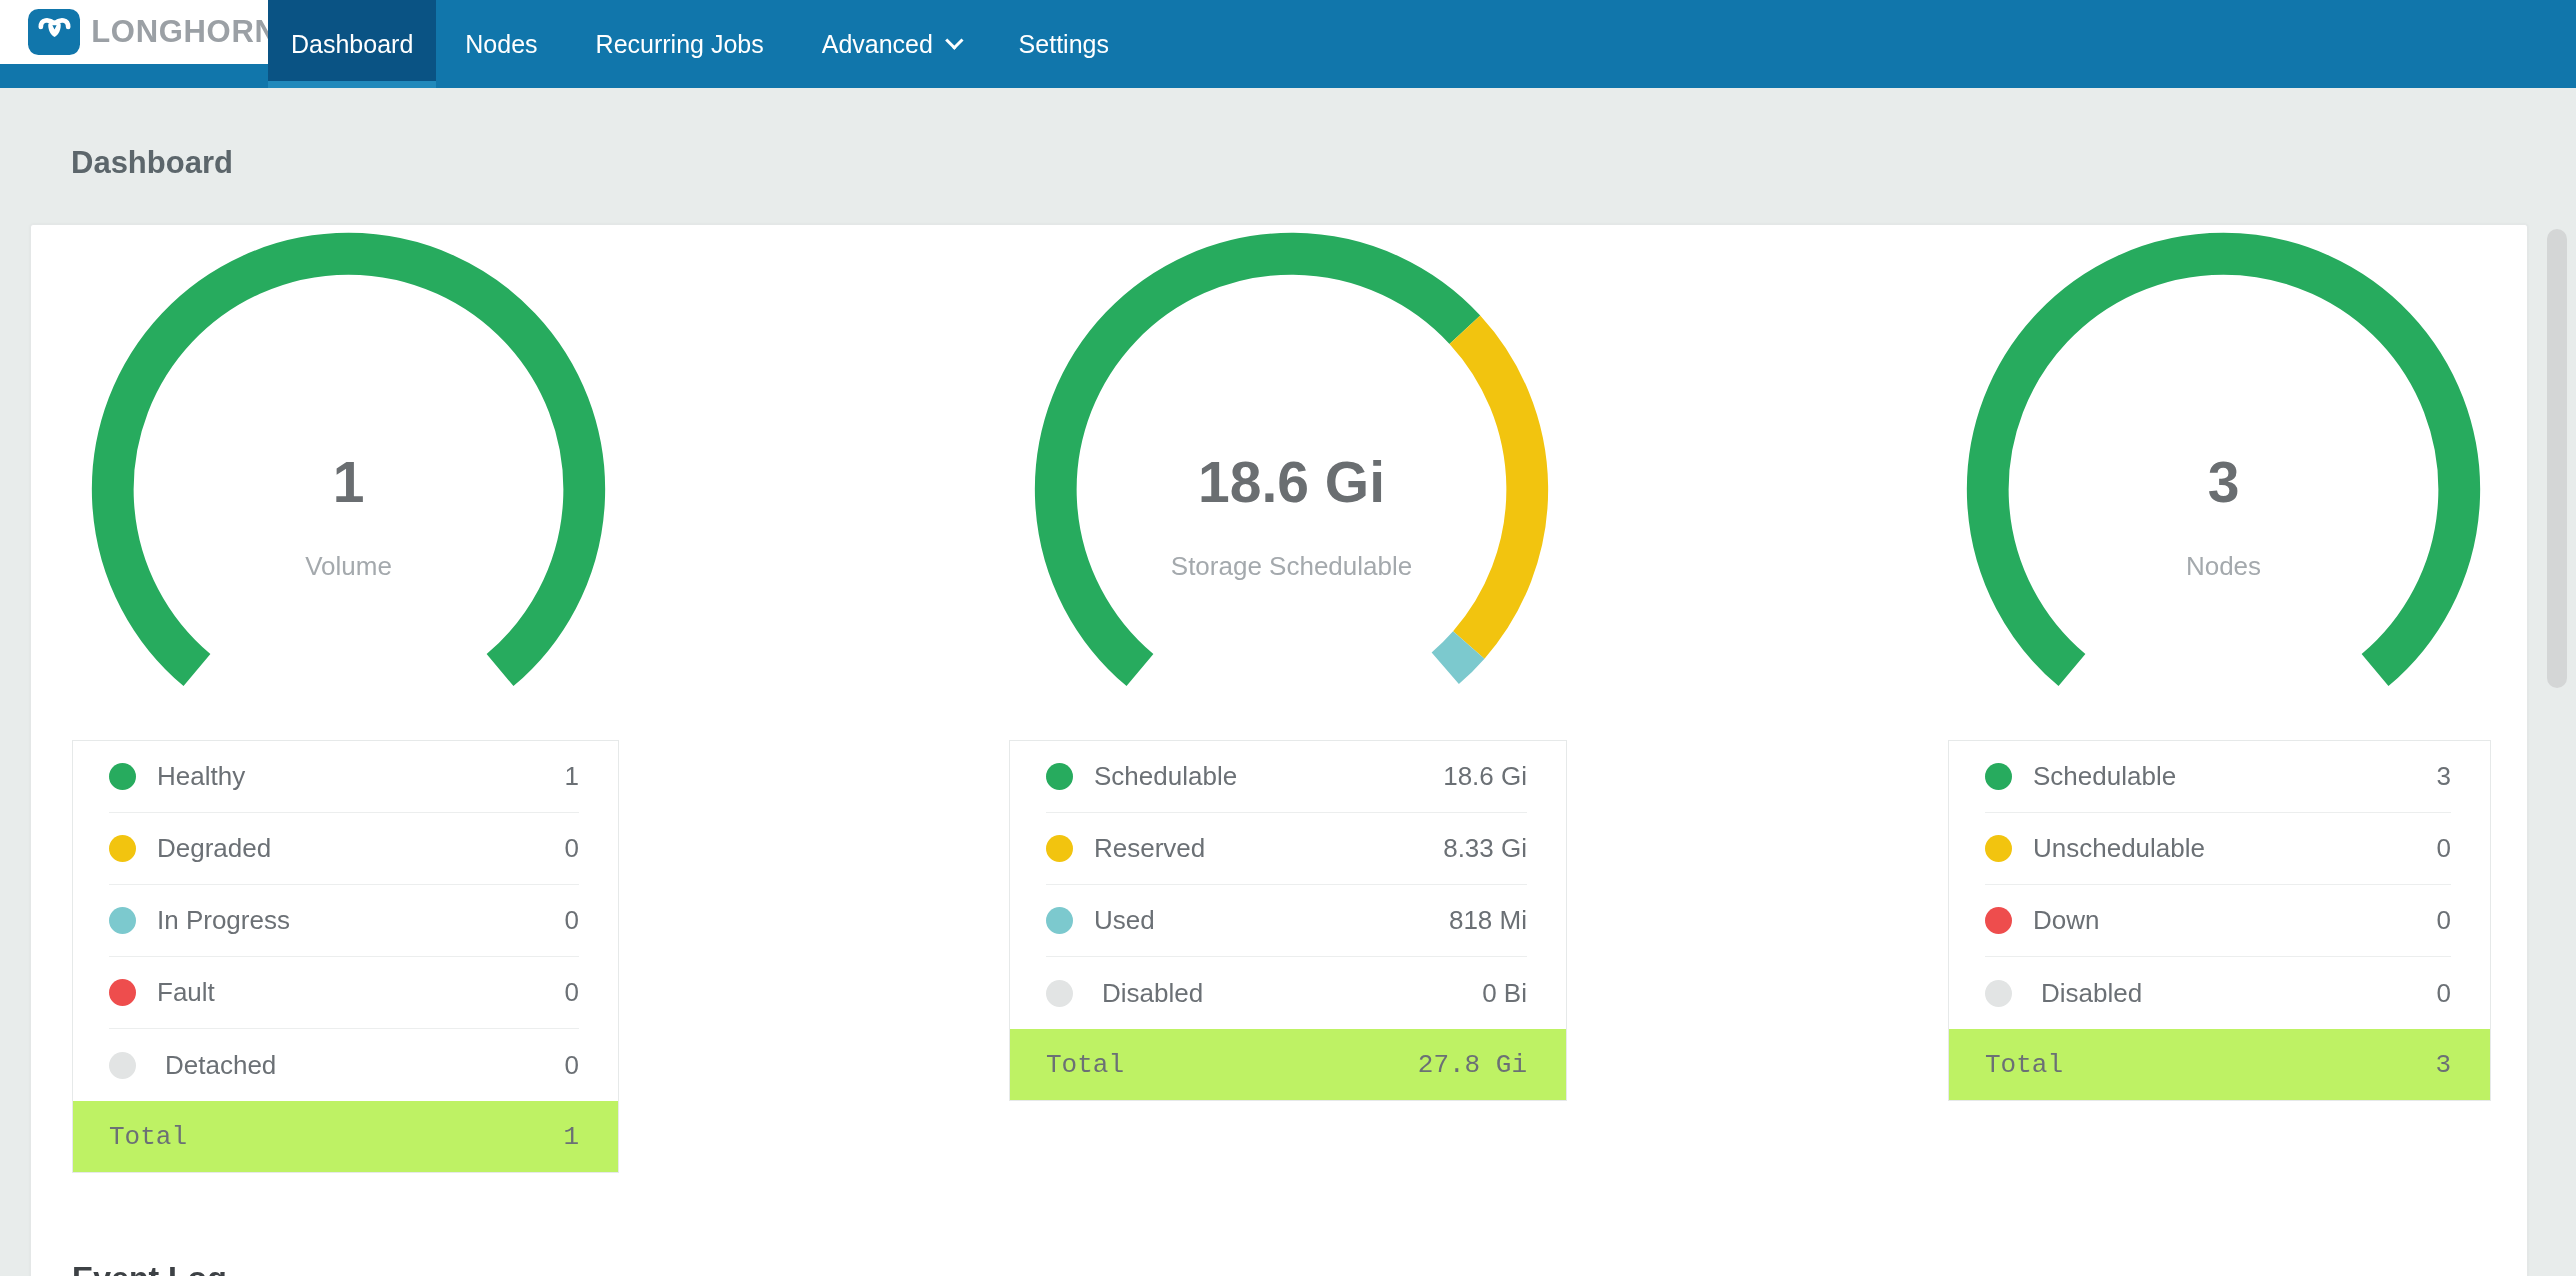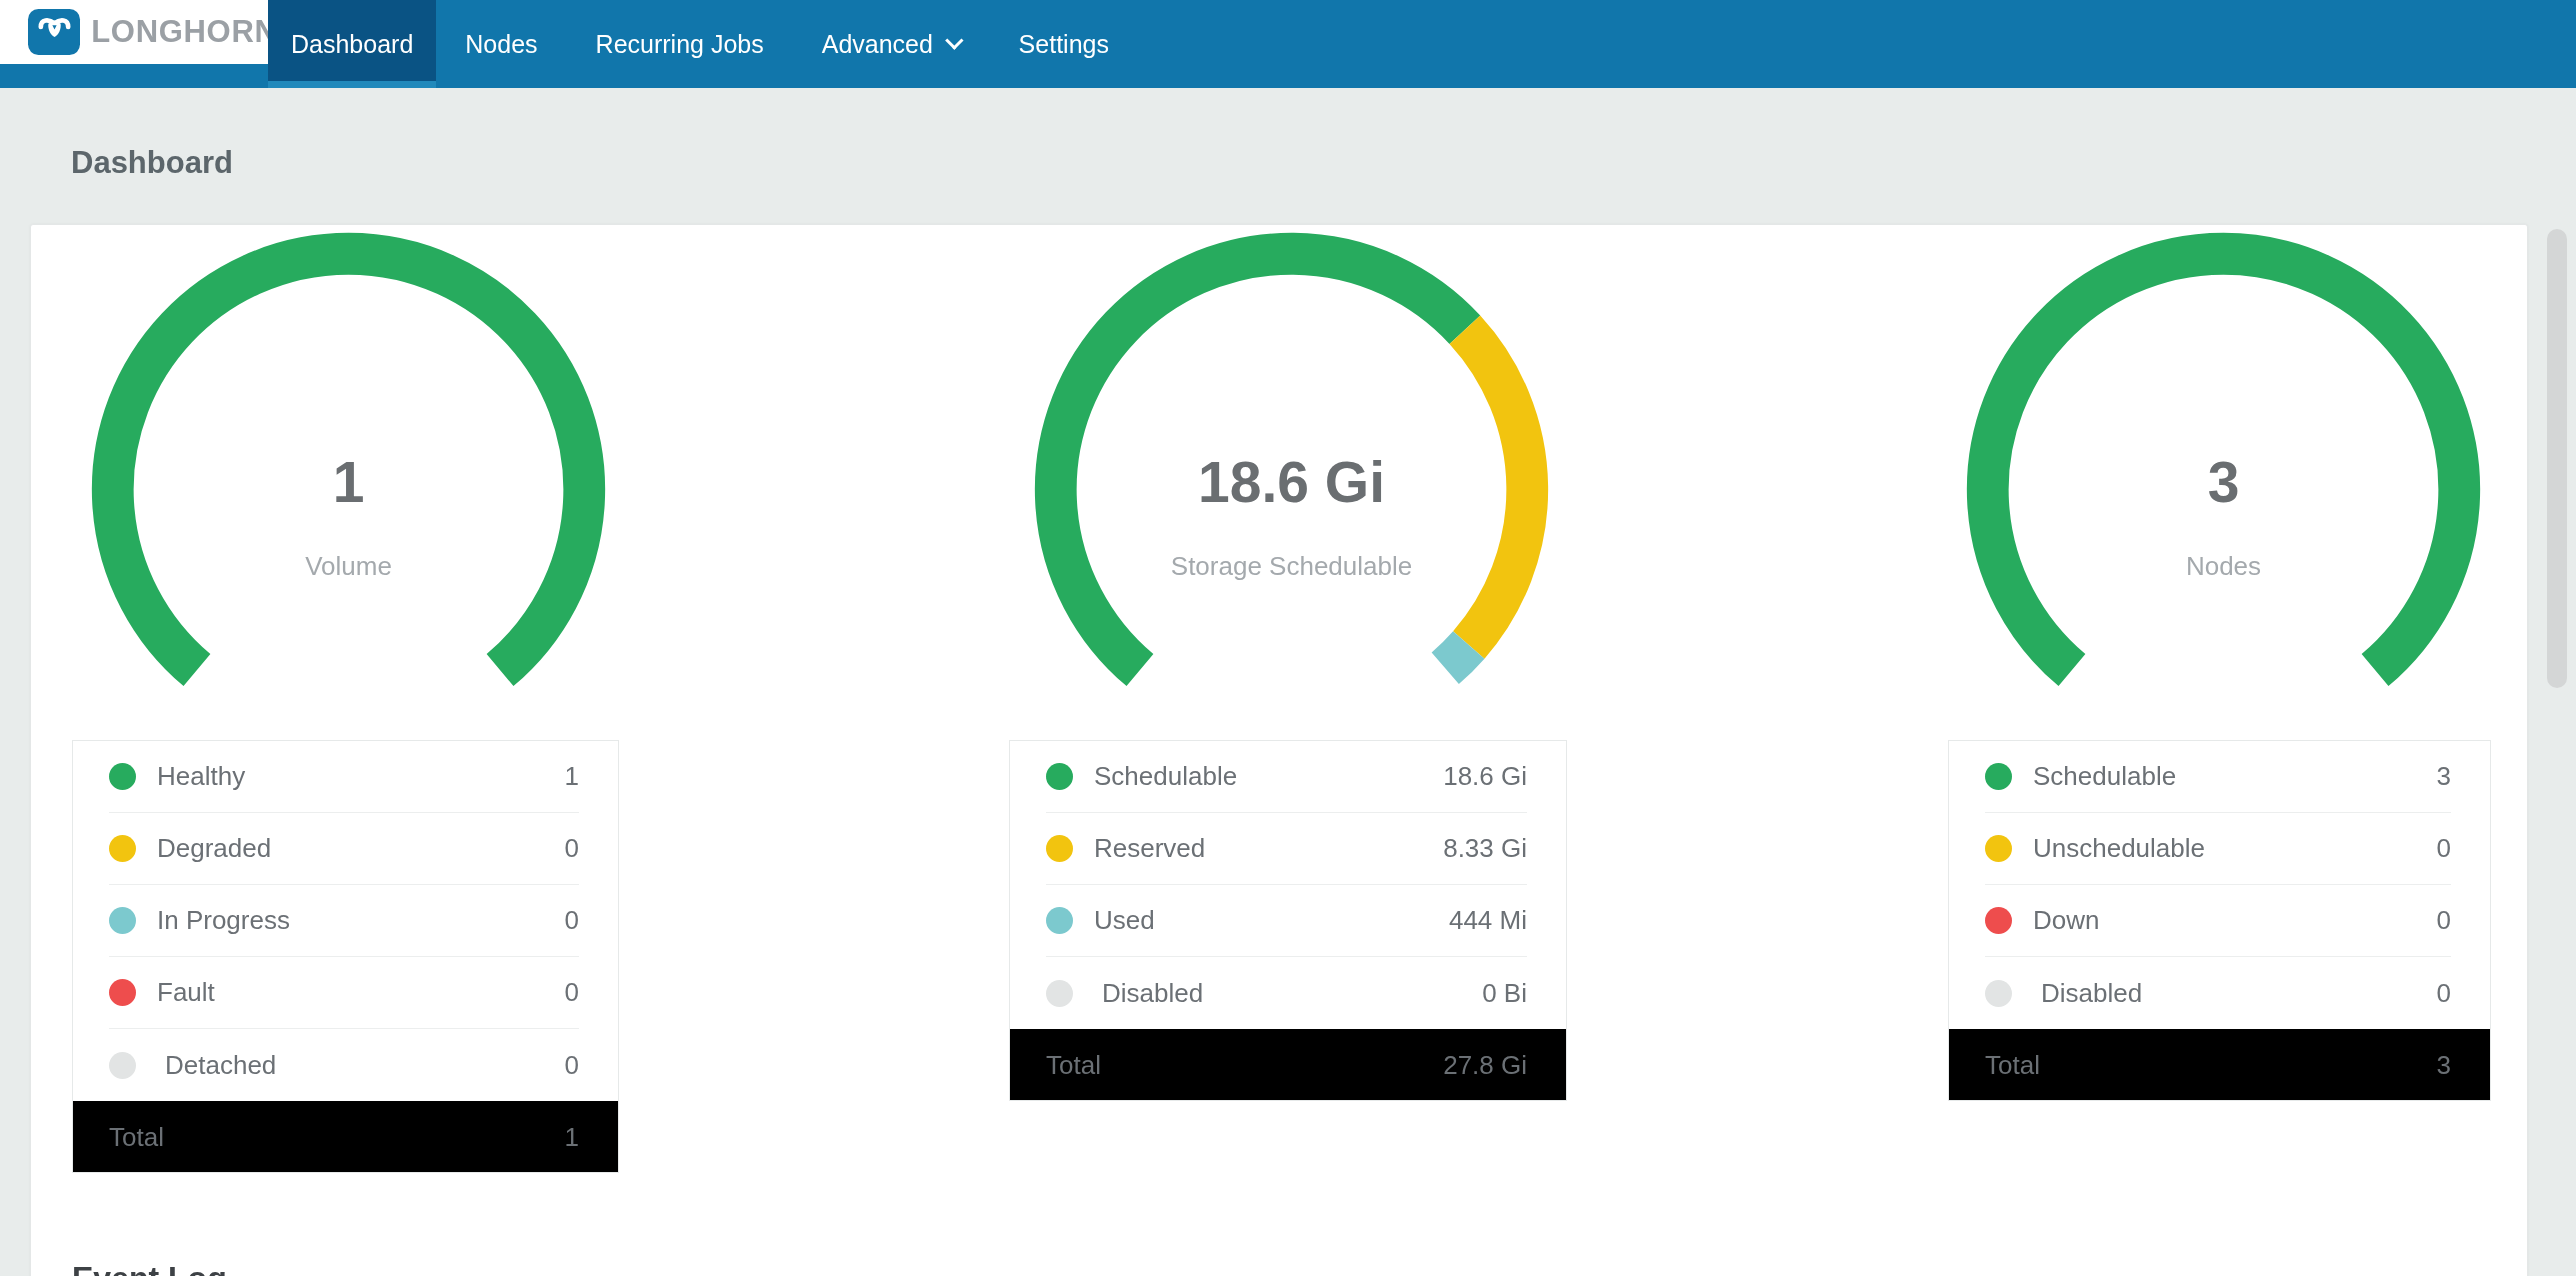--- a/index.html
+++ b/index.html
@@ -41,22 +41,22 @@
     border-radius:0; overflow:hidden; }
   .legend1 { left:41px;  width:547px; height:433px; }
   .legend2 { left:978px; width:558px; height:361px; }
   .legend3 { left:1917px; width:543px; height:361px; }
   .lrow { display:flex; align-items:center; height:72px; margin:0 39px 0 36px;
     border-bottom:1.5px solid #eceeee; }
   .lrow.last { border-bottom:none;gap:8px; }
   .dot { width:27px; height:27px; border-radius:50%; margin-right:21px; flex:none; }
   .lname { font-size:26px; color:#6b7075; }
   .lval { margin-left:auto; font-size:26px; color:#6b7075; }
-  .ltotal { display:flex; align-items:center; height:72px; background:#000000;
-    padding:0 39px 0 36px; }
+  .ltotal { display:flex; align-items:center; height:72px; background:#bef264;
+    padding:0 39px 0 36px;font-family:Liberation Mono, monospace; }
   
   .event-title { position:absolute; left:41px; top:1008px; font-size:32px; font-weight:700; color:#3d4145; }
   .scroll-thumb { position:absolute; right:9px; top:229px; width:20px; height:459px;
     border-radius:10.4px; background:#d4d6d6; z-index:6; cursor:pointer; }
 </style>
 </head>
 <body>
 
 <header class="topnav">
   <div class="brand">
@@ -164,21 +164,21 @@
       <span class="lval">18.6 Gi</span>
     </div>
     <div class="lrow">
       <span class="dot" style="background-color: rgb(242, 196, 15);"></span>
       <span class="lname">Reserved</span>
       <span class="lval">8.33 Gi</span>
     </div>
     <div class="lrow">
       <span class="dot" style="background-color: rgb(124, 201, 206);"></span>
       <span class="lname">Used</span>
-      <span class="lval">444 Mi</span>
+      <span class="lval">818 Mi</span>
     </div>
     <div class="lrow last">
       <span class="dot" style="background-color: rgb(226, 228, 228);"></span>
       <span class="lname">Disabled</span>
       <span class="lval">0 Bi</span>
     </div>
     <div class="ltotal">
       <span class="lname">Total</span>
       <span class="lval">27.8 Gi</span>
     </div>

